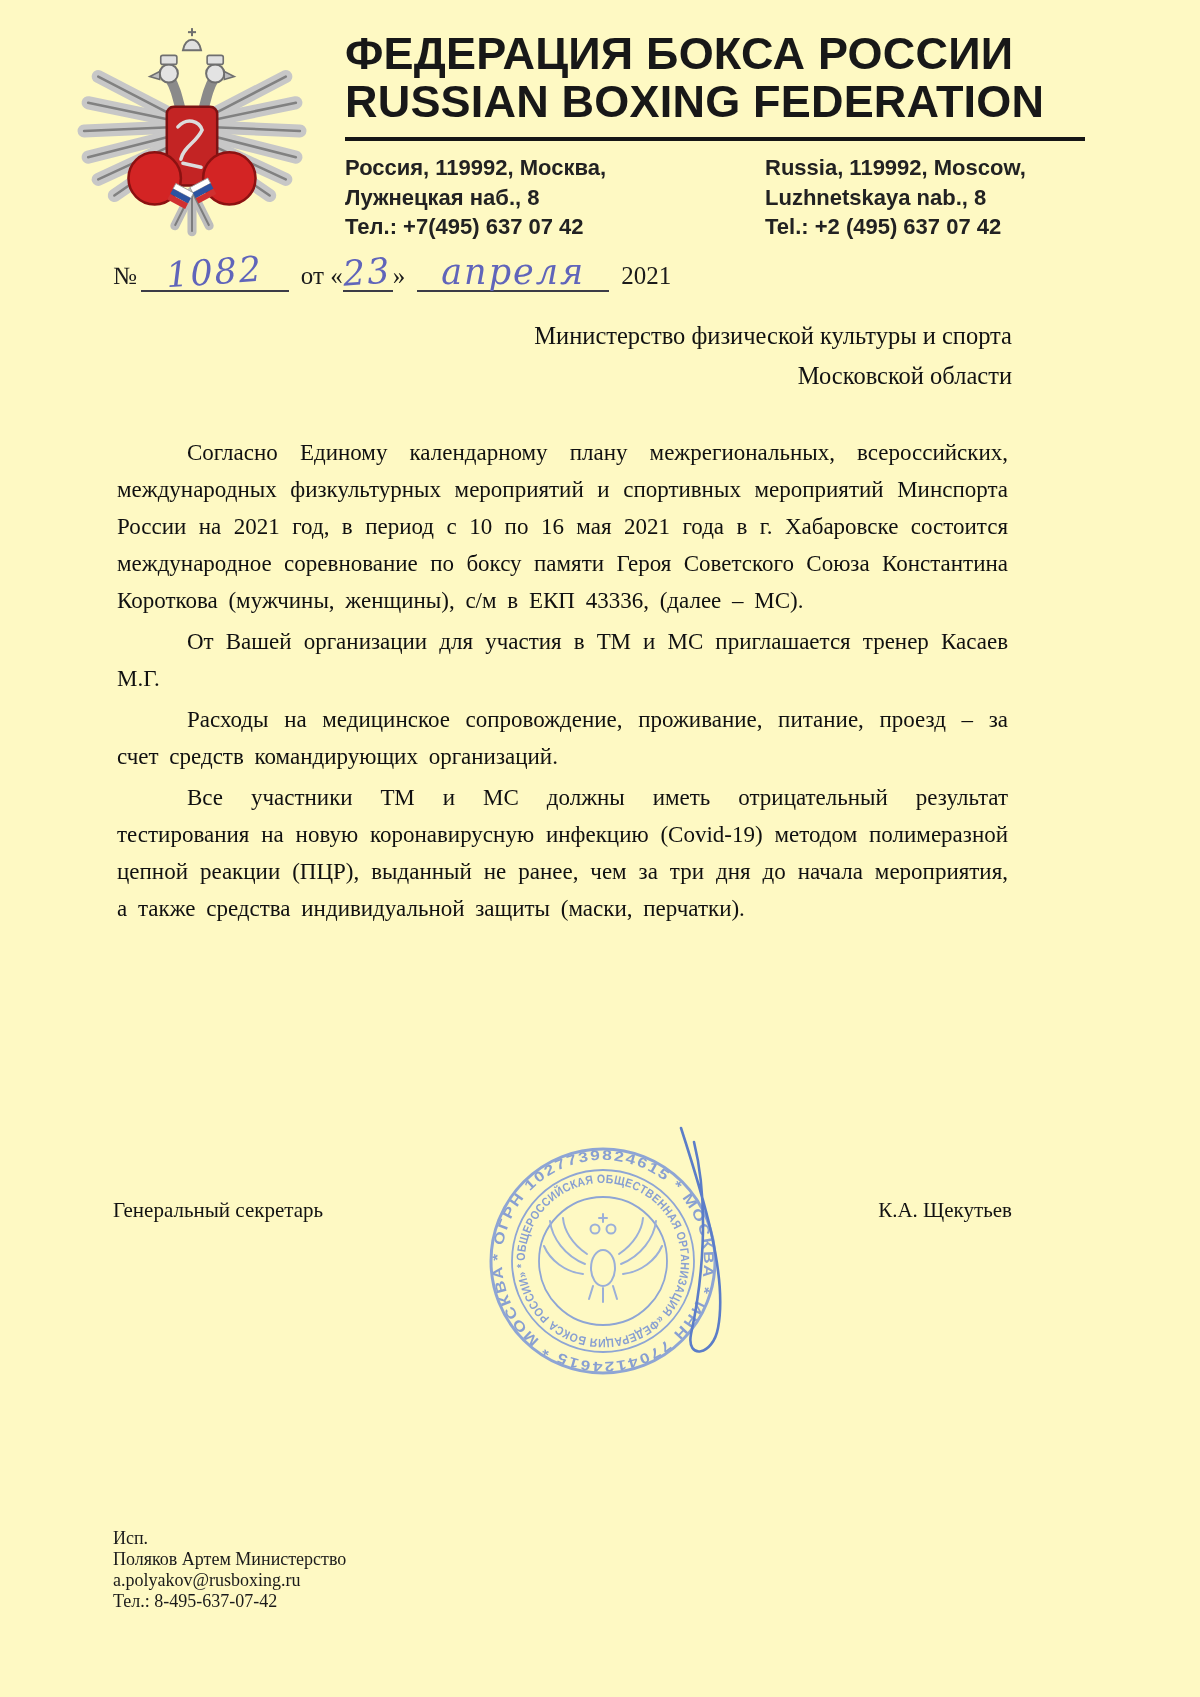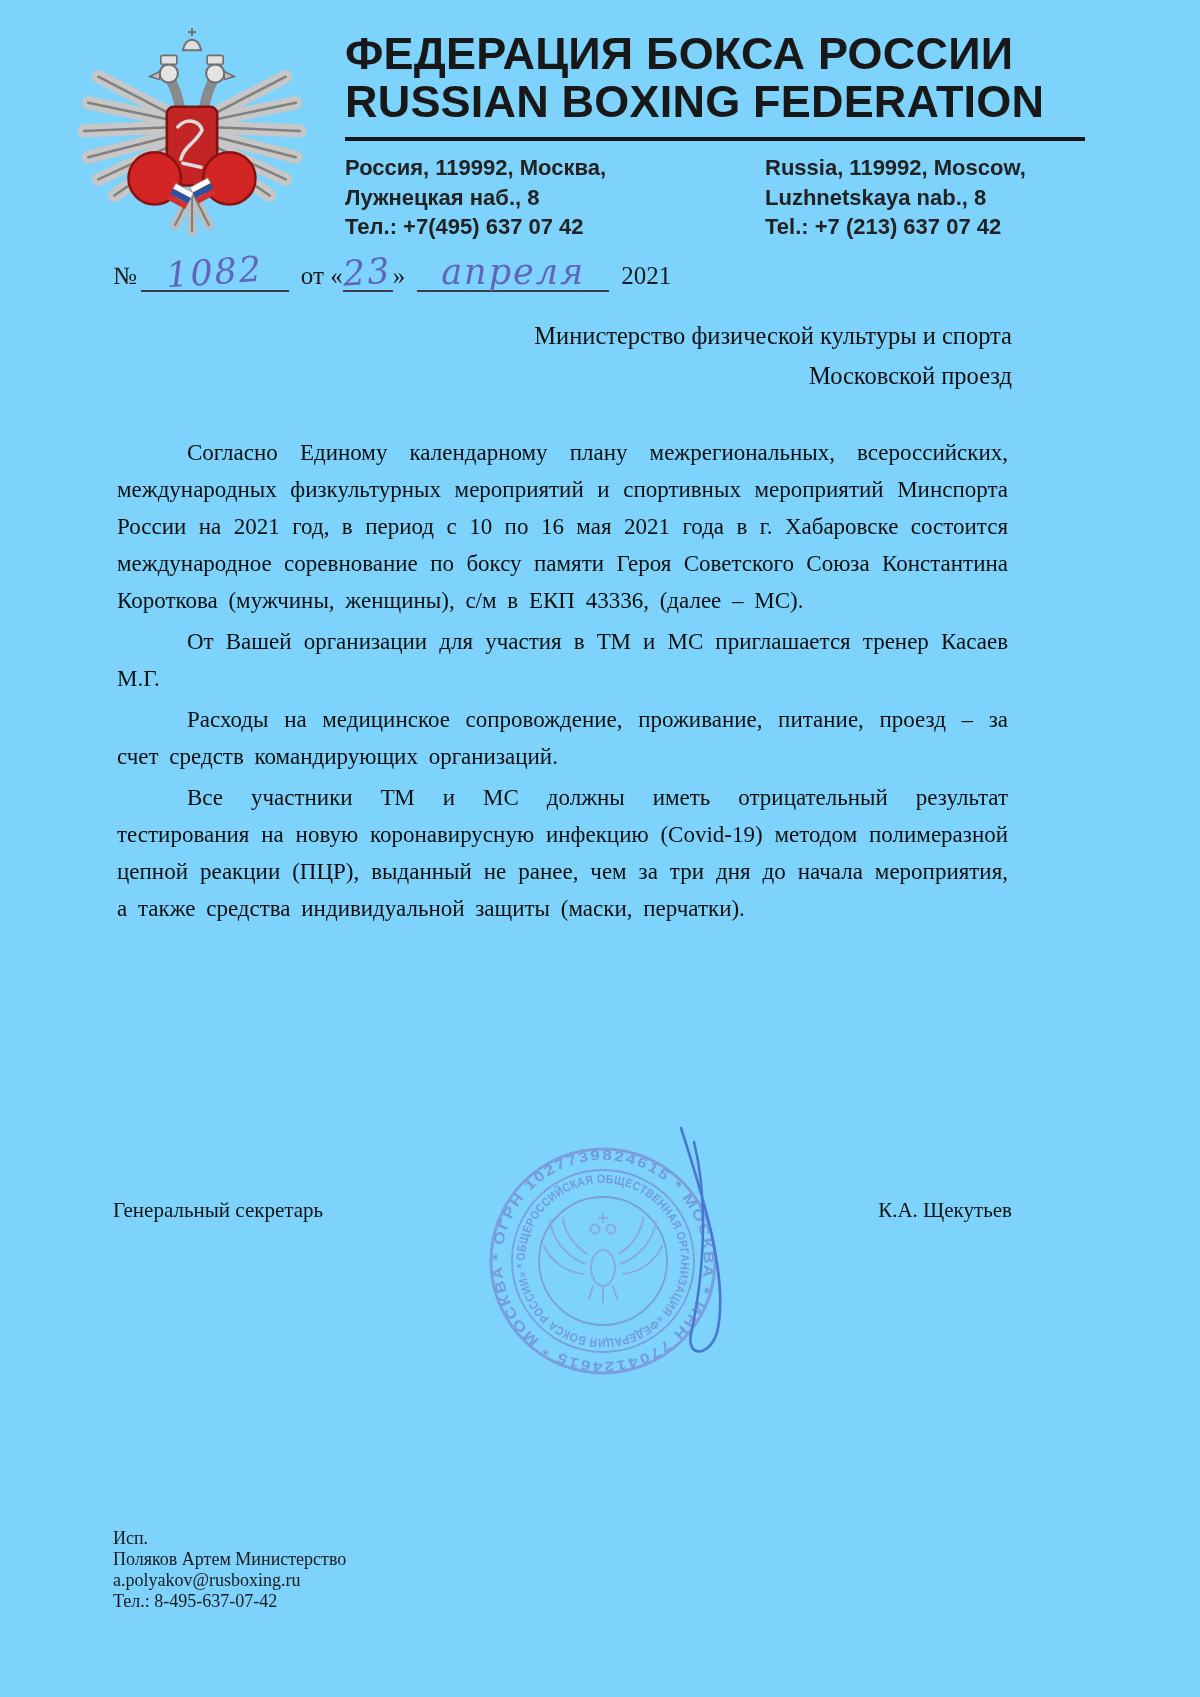--- a/index.html
+++ b/index.html
@@ -1,17 +1,17 @@
 <!DOCTYPE html>
 <html><head>
 <meta charset="utf-8">
 <style>
   html,body{margin:0;padding:0;background:#e8e8e8;}
   .page{
-    position:relative;width:1200px;height:1697px;background:#7dd3fc;
+    position:relative;width:1200px;height:1697px;background:#fef9c3;
     margin:0 auto;overflow:hidden;
     font-family:"Liberation Serif",serif;color:#151515;
   }
   
   .emblem{position:absolute;left:72px;top:24px;width:240px;height:220px;}
   .masthead{position:absolute;left:345px;top:30px;width:742px;}
   .masthead-title{
     font-family:"Liberation Sans",sans-serif;font-weight:700;
     font-size:45px;line-height:1.06;letter-spacing:0.2px;color:#181818;white-space:nowrap;
   }
@@ -127,40 +127,40 @@
       <rect x="0" y="12" width="20" height="6" fill="#d03030"></rect>
     </g>
   </svg>
 
   <div class="masthead">
     <div class="masthead-title">ФЕДЕРАЦИЯ БОКСА РОССИИ</div>
     <div class="masthead-title">RUSSIAN BOXING FEDERATION</div>
     <div class="masthead-divider"></div>
     <div class="addresses">
       <div class="addr-col addr-left"><div>Россия, 119992, Москва,</div><div>Лужнецкая наб., 8</div><div>Тел.: +7(495) 637 07 42</div></div>
-      <div class="addr-col"><div>Russia, 119992, Moscow,</div><div>Luzhnetskaya nab., 8</div><div>Tel.: +7 (213) 637 07 42</div></div>
+      <div class="addr-col"><div>Russia, 119992, Moscow,</div><div>Luzhnetskaya nab., 8</div><div>Tel.: +2 (495) 637 07 42</div></div>
     </div>
   </div>
 
   <div class="refline">
     <span class="lbl">№</span>
     <span class="uline f-number"><span class="hw hw-num">1082</span></span>
     <span class="sp"></span>
     <span class="lbl">от «</span>
     <span class="uline f-day"><span class="hw hw-num">23</span></span>
     <span class="lbl">»</span>
     <span class="sp"></span>
     <span class="uline f-month"><span class="hw">апреля</span></span>
     <span class="sp"></span>
     <span class="lbl">2021</span>
   </div>
 
   <div class="addressee">
     <div>Министерство физической культуры и спорта</div>
-    <div>Московской проезд</div>
+    <div>Московской области</div>
   </div>
 
   <div class="body">
       <p>Согласно Единому календарному плану межрегиональных, всероссийских, международных физкультурных мероприятий и спортивных мероприятий Минспорта России на 2021 год, в период с 10 по 16 мая 2021 года в г. Хабаровске состоится международное соревнование по боксу памяти Героя Советского Союза Константина Короткова (мужчины, женщины), с/м в ЕКП 43336, (далее – МС).</p>
       <p>От Вашей организации для участия в ТМ и МС приглашается тренер Касаев М.Г.</p>
       <p>Расходы на медицинское сопровождение, проживание, питание, проезд – за счет средств командирующих организаций.</p>
       <p>Все участники ТМ и МС должны иметь отрицательный результат тестирования на новую коронавирусную инфекцию (Covid-19) методом полимеразной цепной реакции (ПЦР), выданный не ранее, чем за три дня до начала мероприятия, а также средства индивидуальной защиты (маски, перчатки).</p>
     </div>
 
   <div class="sig-row">

